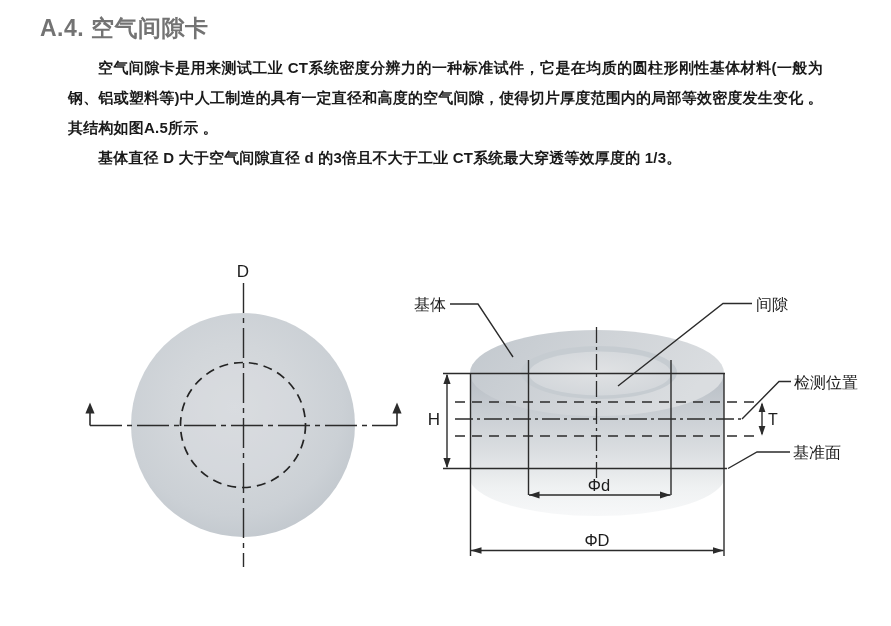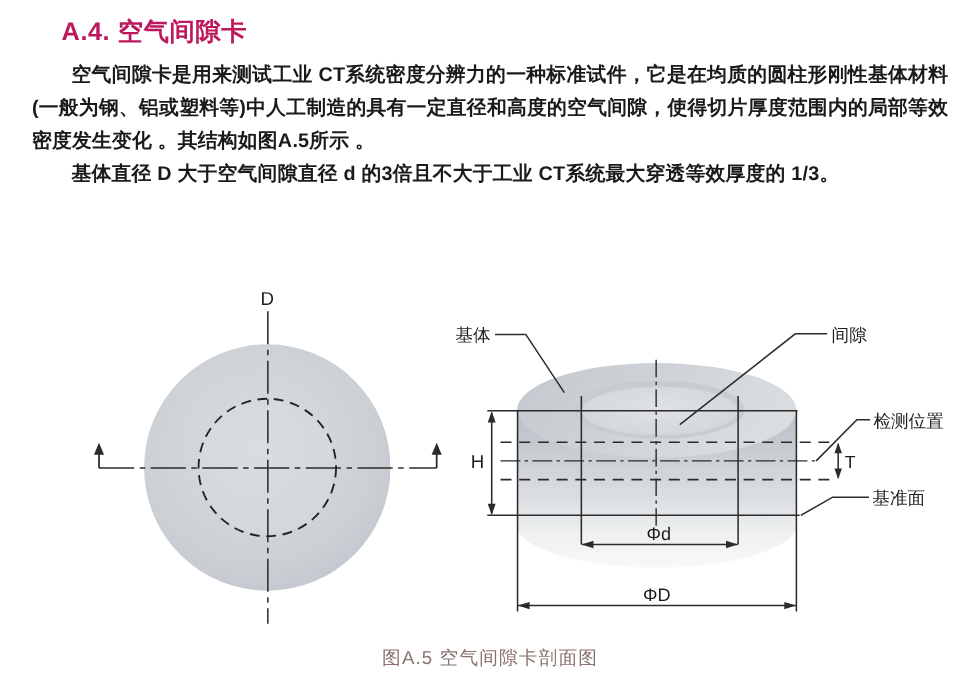--- a/index.html
+++ b/index.html
@@ -2,26 +2,26 @@
 <html><head>
 <meta charset="utf-8">
 <style>
   html,body { margin:0; padding:0; background:#ffffff; }
   .page {
     position:relative; width:891px; height:626px; background:#ffffff;
     overflow:hidden;
     font-family:"Liberation Sans","DejaVu Sans",sans-serif;
   }
   .heading {
-    margin:0; padding:13px 44px 0 56px;
-    font-size:23px; font-weight:bold; color:#be185d; letter-spacing:0.5px;
+    margin:0; padding:13px 44px 0 40px;
+    font-size:23px; font-weight:bold; color:#737373; letter-spacing:0.5px;
   }
   .body-text {
-    margin:0; padding:0 29px; text-indent:2em;
-    font-size:18px; line-height:30px; font-weight:600;
+    margin:0; padding:0 68px; text-indent:2em;
+    font-size:15px; line-height:30px; font-weight:600;
     text-align:justify; color:#1a1a1a; letter-spacing:0.2px;
   }
   .body-text.first { margin-top:9px; }
   .figure-wrap {
     position:absolute; left:0; top:255px; width:891px; height:318px;
   }
   .figure-wrap svg { display:block; }
   svg text {
     font-family:"Liberation Sans","DejaVu Sans",sans-serif;
     fill:#1d1d1d;
@@ -128,17 +128,14 @@
 
         <polyline points="742,419 779,381.5 791,381.5" fill="none" stroke="#2b2b2b" stroke-width="1.4"></polyline>
         <text x="794" y="388" text-anchor="start" font-size="16">检测位置</text>
 
         <polyline points="728,468.5 757,452 790,452" fill="none" stroke="#2b2b2b" stroke-width="1.4"></polyline>
         <text x="793" y="458" text-anchor="start" font-size="16">基准面</text>
       </g>
     </svg>
   </div>
 
-  <div class="caption">
-    <span>图A.5 空气间隙卡剖面图</span>
-  </div>
 
 </div>
 
 </body></html>

